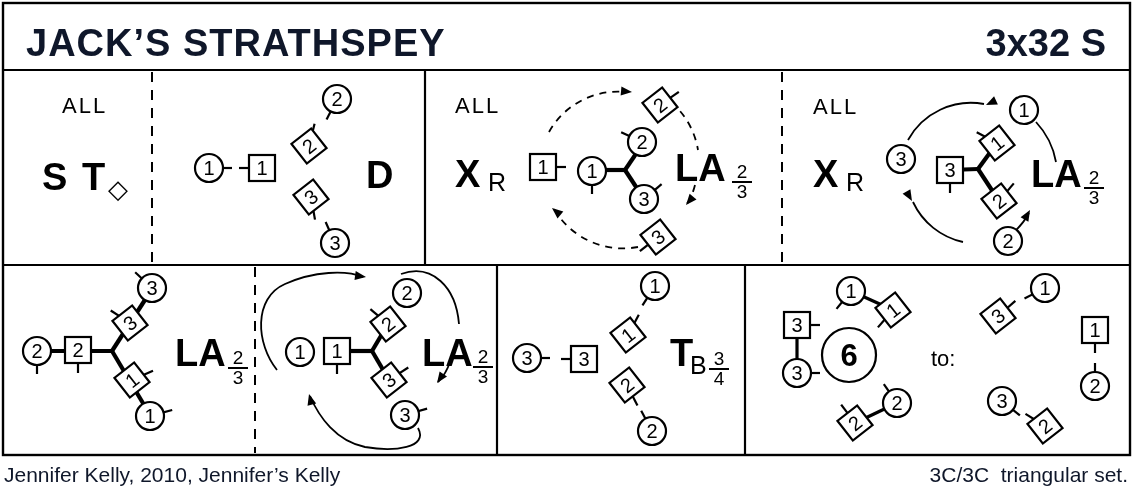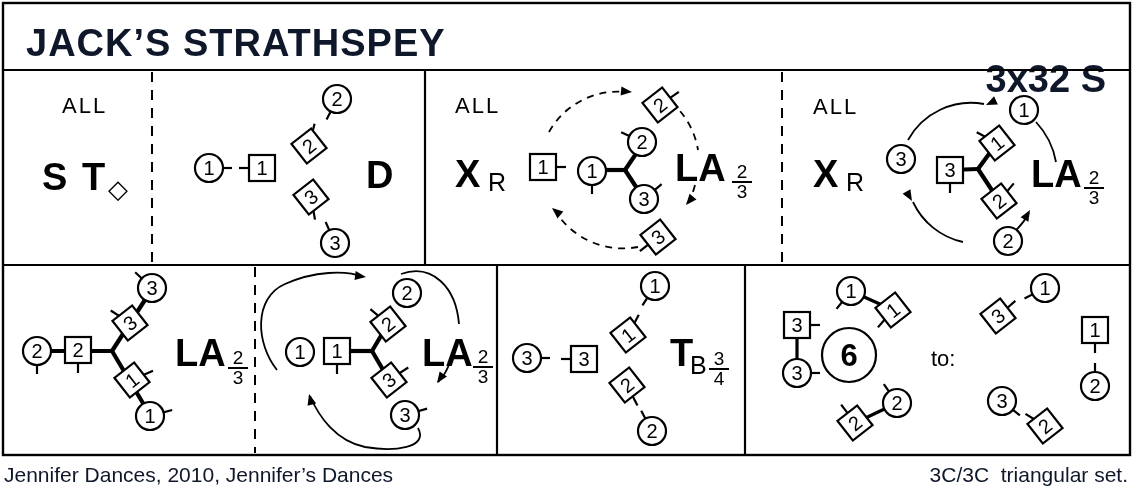--- a/index.html
+++ b/index.html
@@ -1,19 +1,19 @@
 <!DOCTYPE html>
 <html><head>
 <meta charset="utf-8">
 <style>
   html,body{margin:0;padding:0;background:#fff;}
   .page{position:relative;width:1133px;height:490px;background:#fff;overflow:hidden;
         font-family:"Liberation Sans",sans-serif;color:#0f172a;}
   .title{position:absolute;left:26px;top:22px;font-size:38px;font-weight:bold;letter-spacing:1px;white-space:pre;}
-  .code{position:absolute;right:27px;top:22px;font-size:38px;font-weight:bold;white-space:pre;margin-top:36px;}
+  .code{position:absolute;right:27px;top:22px;font-size:38px;font-weight:bold;white-space:pre;}
   .foot-l{position:absolute;left:4px;top:463px;font-size:21px;white-space:pre;}
   .foot-r{position:absolute;right:5px;top:463px;font-size:21px;white-space:pre;text-align:center;}
   svg{position:absolute;left:0;top:0;}
 </style>
 </head>
 <body>
 
 <div class="page">
   <div class="title">JACK’S STRATHSPEY</div>
   <div class="code">3x32 S</div>
@@ -231,15 +231,15 @@
       <text x="238" y="364" text-anchor="middle" font-family="&quot;Liberation Sans&quot;, sans-serif" font-size="19" fill="#000000">2</text>
       <line x1="228" y1="368" x2="248" y2="368" stroke="#000000" stroke-width="2"></line>
       <text x="238" y="384" text-anchor="middle" font-family="&quot;Liberation Sans&quot;, sans-serif" font-size="19" fill="#000000">3</text>
       <text x="483" y="363" text-anchor="middle" font-family="&quot;Liberation Sans&quot;, sans-serif" font-size="19" fill="#000000">2</text>
       <line x1="473" y1="367" x2="493" y2="367" stroke="#000000" stroke-width="2"></line>
       <text x="483" y="383" text-anchor="middle" font-family="&quot;Liberation Sans&quot;, sans-serif" font-size="19" fill="#000000">3</text>
       <text x="719" y="365" text-anchor="middle" font-family="&quot;Liberation Sans&quot;, sans-serif" font-size="19" fill="#000000">3</text>
       <line x1="709" y1="369" x2="729" y2="369" stroke="#000000" stroke-width="2"></line>
       <text x="719" y="385" text-anchor="middle" font-family="&quot;Liberation Sans&quot;, sans-serif" font-size="19" fill="#000000">4</text>
     </svg>
-  <div class="foot-l">Jennifer Dances, 2010, Jennifer’s Dances</div>
+  <div class="foot-l">Jennifer Kelly, 2010, Jennifer’s Kelly</div>
   <div class="foot-r">3C/3C  triangular set.</div>
 </div>
 
 </body></html>

